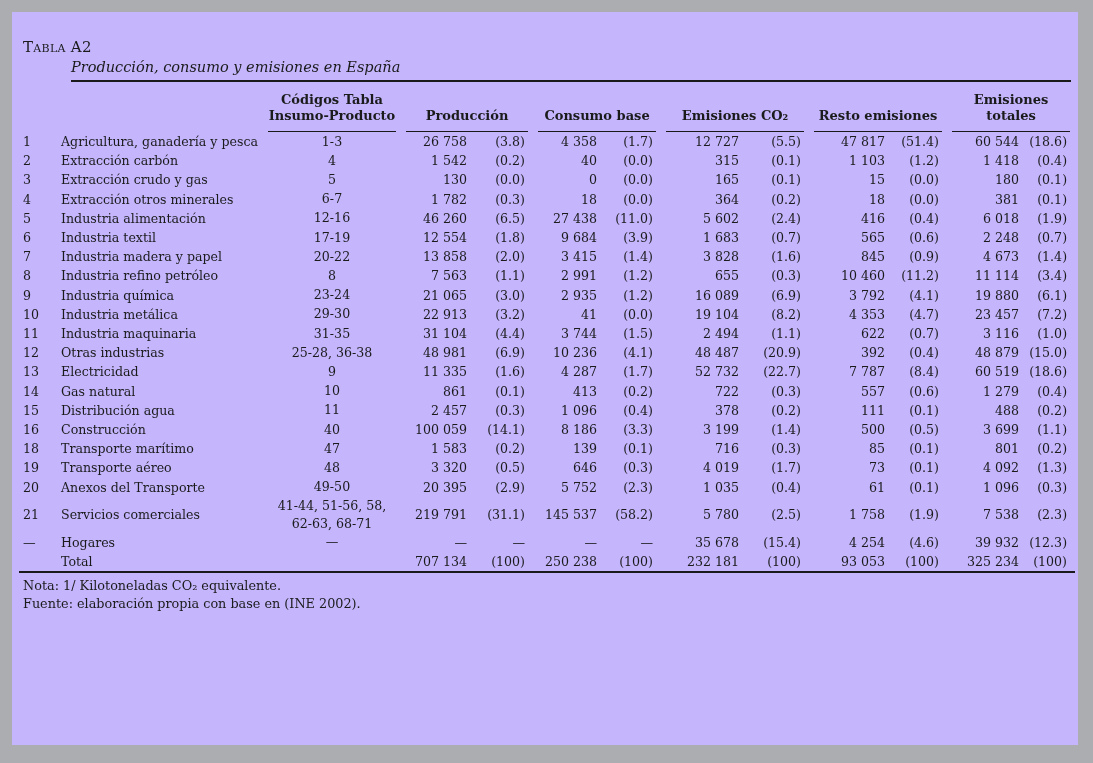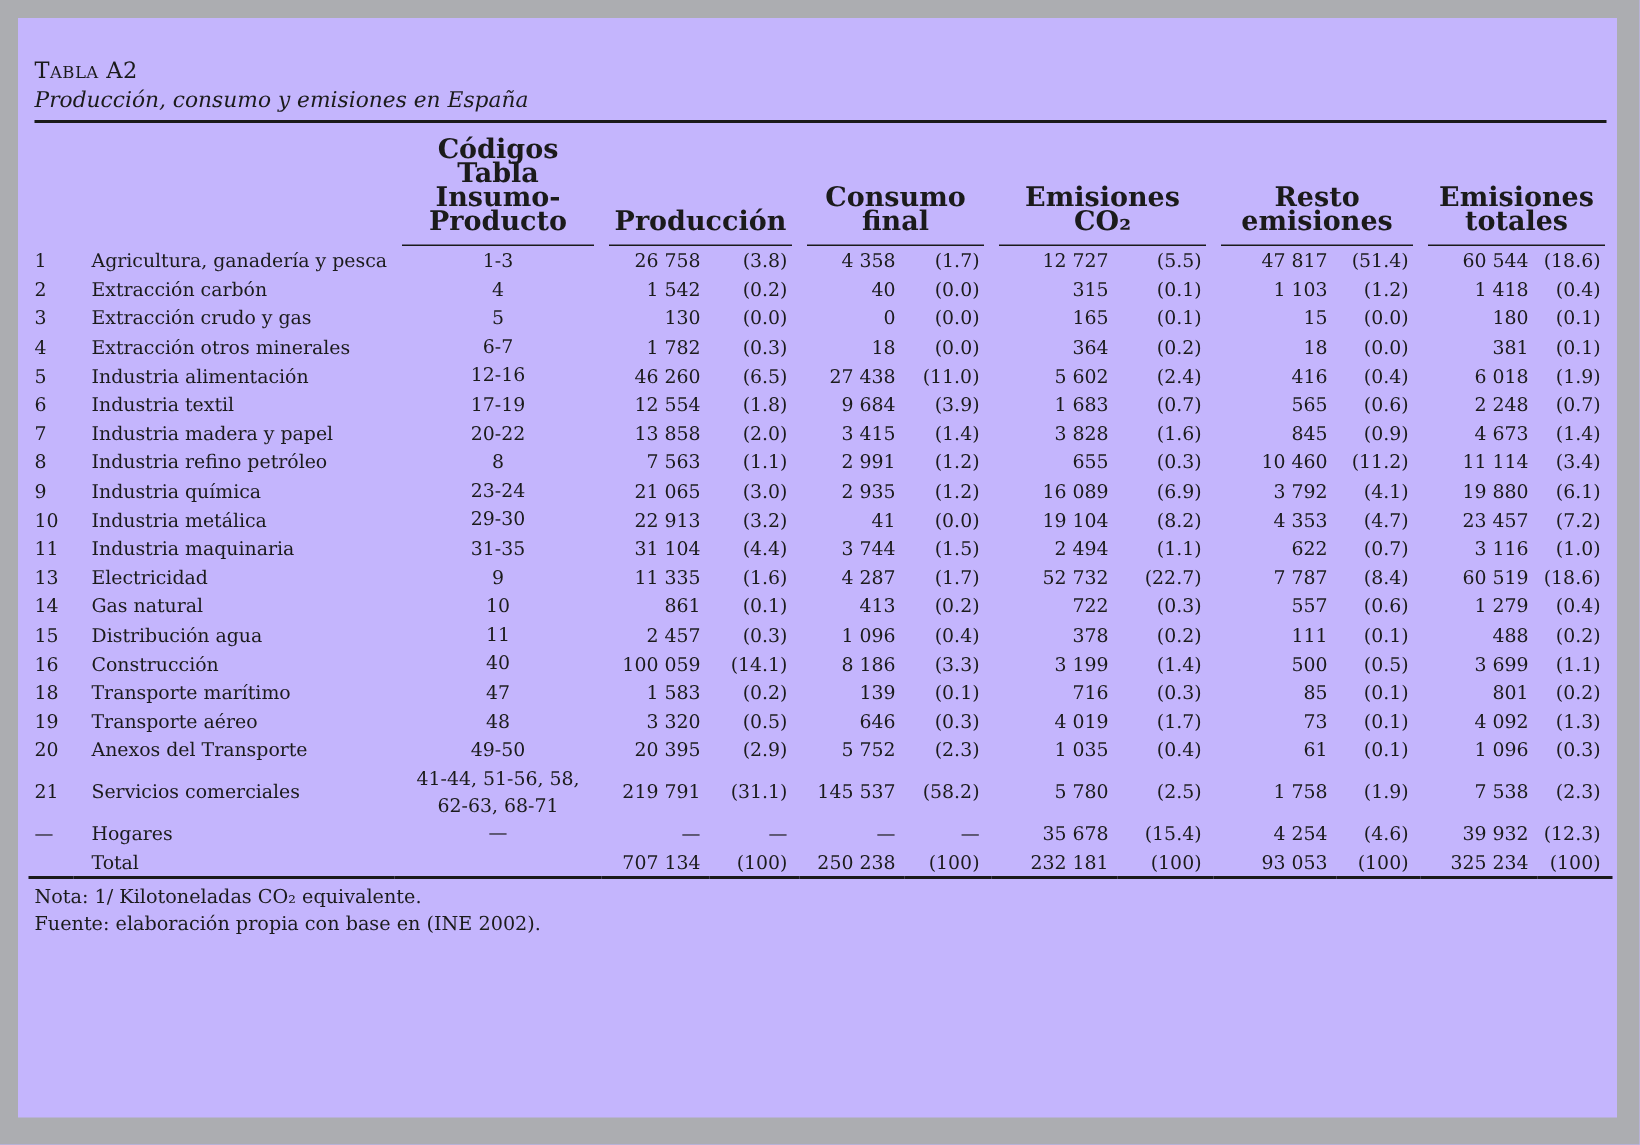--- a/index.html
+++ b/index.html
@@ -23,41 +23,42 @@
     font-size: 15px;
     letter-spacing: 0.3px;
     line-height: 19px;
   }
   .table-title {
     font-style: italic;
     font-size: 14.5px;
     line-height: 20px;
     padding-bottom: 3px;
     border-bottom: 2px solid #1a1a1a;
+    margin-left: 48px;
   }
   table {
     width: 100%;
     border-collapse: collapse;
     table-layout: fixed;
   }
   col.w-num   { width: 30px; }
   col.w-name  { width: 214px; }
   col.w-codes { width: 138px; }
   col.w-pv    { width: 72px; }
   col.w-pp    { width: 60px; }
   col.w-cv    { width: 70px; }
   col.w-cp    { width: 58px; }
   col.w-ev    { width: 84px; }
   col.w-ep    { width: 64px; }
   col.w-rv    { width: 82px; }
   col.w-rp    { width: 56px; }
   col.w-tv    { width: 78px; }
   col.w-tp    { width: 50px; }
 
-  thead th { font-weight: bold; font-size: 18px; vertical-align: bottom; padding: 0 5px; }
+  thead th { font-weight: bold; font-size: 13px; vertical-align: bottom; padding: 0 5px; }
   .grp-inner {
     border-bottom: 1.4px solid #1a1a1a;
     padding: 10px 0 7px 0;
     text-align: center;
     line-height: 16px;
   }
   .grp-line { display: block; }
   tr.units td {
     font-style: italic;
     font-size: 12.8px;
@@ -118,21 +119,21 @@
         <th>
           <div class="grp-inner">
             <span class="grp-line">Códigos Tabla</span>
             <span class="grp-line">Insumo-Producto</span>
           </div>
         </th>
         <th colspan="2">
           <div class="grp-inner"><span>Producción</span></div>
         </th>
         <th colspan="2">
-          <div class="grp-inner"><span>Consumo final</span></div>
+          <div class="grp-inner"><span>Consumo base</span></div>
         </th>
         <th colspan="2">
           <div class="grp-inner"><span>Emisiones CO₂</span></div>
         </th>
         <th colspan="2">
           <div class="grp-inner"><span>Resto emisiones</span></div>
         </th>
         <th colspan="2">
           <div class="grp-inner"><span>Emisiones totales</span></div>
         </th>
@@ -296,20 +297,35 @@
           <td class="c-val">31 104</td>
           <td class="c-pct">(4.4)</td>
           <td class="c-val">3 744</td>
           <td class="c-pct">(1.5)</td>
           <td class="c-val">2 494</td>
           <td class="c-pct">(1.1)</td>
           <td class="c-val">622</td>
           <td class="c-pct">(0.7)</td>
           <td class="c-val">3 116</td>
           <td class="c-pct">(1.0)</td>
+        </tr>
+        <tr>
+          <td class="c-num">12</td>
+          <td class="c-name">Otras industrias</td>
+          <td class="c-codes">25-28, 36-38</td>
+          <td class="c-val">48 981</td>
+          <td class="c-pct">(6.9)</td>
+          <td class="c-val">10 236</td>
+          <td class="c-pct">(4.1)</td>
+          <td class="c-val">48 487</td>
+          <td class="c-pct">(20.9)</td>
+          <td class="c-val">392</td>
+          <td class="c-pct">(0.4)</td>
+          <td class="c-val">48 879</td>
+          <td class="c-pct">(15.0)</td>
         </tr>
         <tr>
           <td class="c-num">13</td>
           <td class="c-name">Electricidad</td>
           <td class="c-codes">9</td>
           <td class="c-val">11 335</td>
           <td class="c-pct">(1.6)</td>
           <td class="c-val">4 287</td>
           <td class="c-pct">(1.7)</td>
           <td class="c-val">52 732</td>

